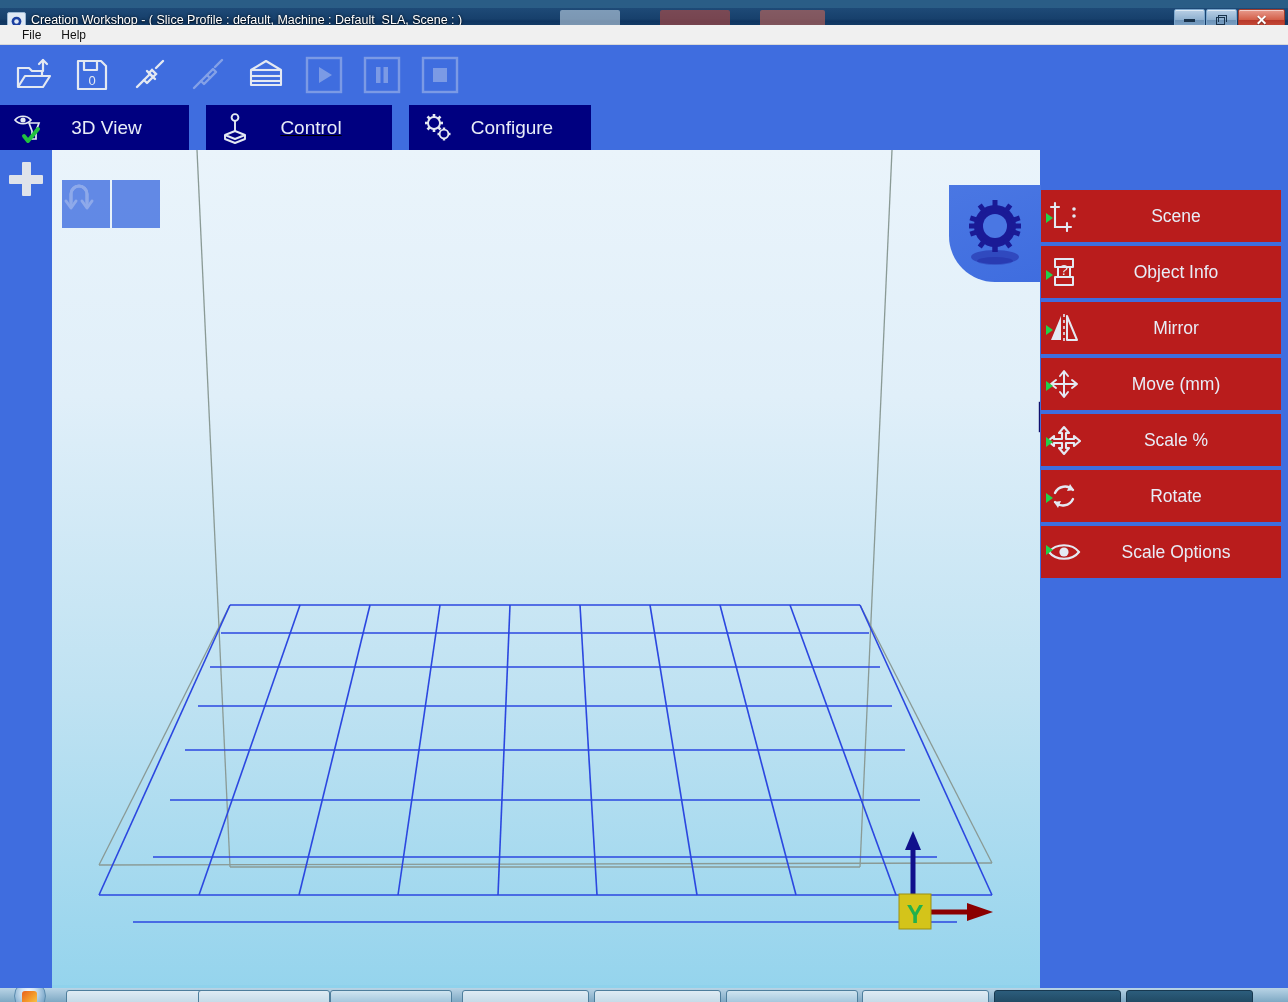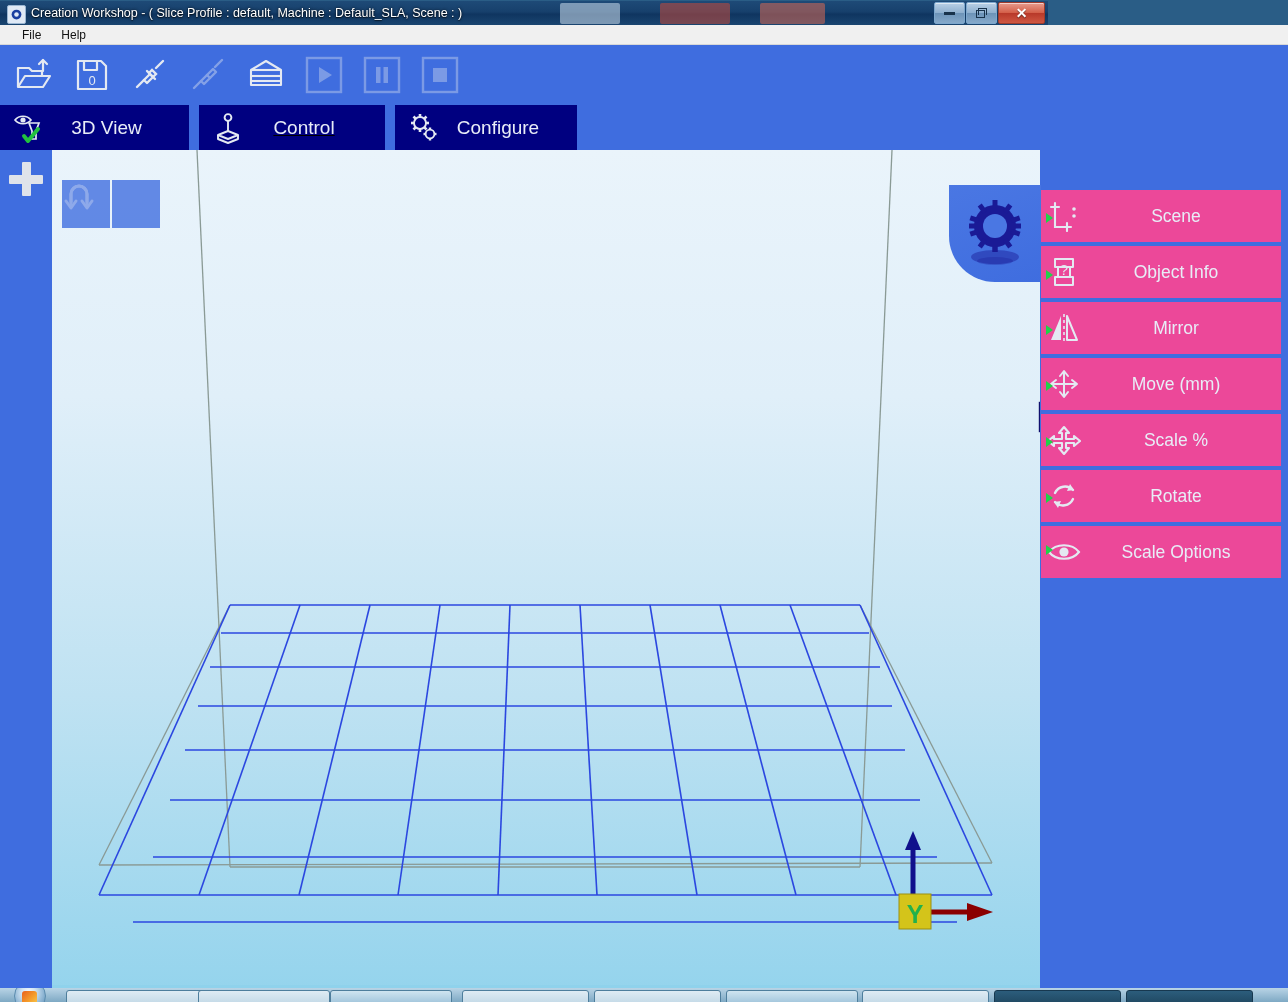--- a/index.html
+++ b/index.html
@@ -5,21 +5,21 @@
   html,body{margin:0;padding:0;}
   body{
     width:1288px;height:1002px;overflow:hidden;
     font-family:"Liberation Sans",sans-serif;
     background:#2a5d86;
   }
   #app{position:relative;width:1288px;height:1002px;}
 
   
   .titlebar{
-    position:absolute;left:0;top:1px;width:1048px;height:25px;
+    position:absolute;left:0;top:8px;width:1288px;height:25px;
     background:linear-gradient(180deg,#1e4a77 0%,#17406c 45%,#0f3560 55%,#1a4570 100%);
     border-bottom:1px solid #6f9fc4;
     box-sizing:border-box;
   }
   .tb-deco{position:absolute;top:2px;height:21px;border-radius:2px;opacity:.55;}
   .tb-icon{
     position:absolute;left:7px;top:4px;width:17px;height:17px;
     background:#dfe9f5;border:1px solid #9ab6d2;border-radius:2px;
     display:flex;align-items:center;justify-content:center;
   }
@@ -68,21 +68,21 @@
     position:absolute;left:0;top:0;width:1288px;height:60px;
     display:flex;align-items:center;padding-left:8px;gap:6px;box-sizing:border-box;
   }
   .tbtn{
     width:52px;height:48px;display:flex;align-items:center;justify-content:center;
   }
   .tbtn svg{display:block;}
   .tbtn.disabled{opacity:.42;}
 
   
-  .tabs{position:absolute;left:0;top:60px;height:45px;display:flex;gap:10px;}
+  .tabs{position:absolute;left:0;top:60px;height:45px;display:flex;gap:17px;}
   .tab{
     background:#000080;height:45px;display:flex;align-items:center;
     padding:0 10px;box-sizing:border-box;
   }
   .tab .ticon{width:38px;display:flex;align-items:center;justify-content:center;flex:0 0 38px;}
   .tab .tlabel{
     color:#e8edf7;font-size:19px;flex:1;text-align:center;white-space:nowrap;
     padding-right:14px;
   }
   #tab0{width:189px;}
@@ -128,21 +128,21 @@
     border-bottom-left-radius:46px;
     display:flex;align-items:center;justify-content:center;
   }
 
   
   .rpanel{
     position:absolute;left:1041px;top:145px;width:240px;
     display:flex;flex-direction:column;gap:4px;
   }
   .rbtn{
-    position:relative;height:52px;background:#ec4899;
+    position:relative;height:52px;background:#b91c1c;
     display:flex;align-items:center;box-sizing:border-box;
   }
   .rbtn .ricon{
     width:46px;flex:0 0 46px;display:flex;align-items:center;justify-content:center;
     position:relative;
   }
   .rbtn .rlabel{flex:1;text-align:center;color:#e8edf7;font-size:17.5px;padding-right:16px;}
   .rbtn .arrow{
     position:absolute;left:5px;bottom:9px;width:0;height:0;
     border-left:7px solid #22d14a;border-top:5px solid transparent;border-bottom:5px solid transparent;

